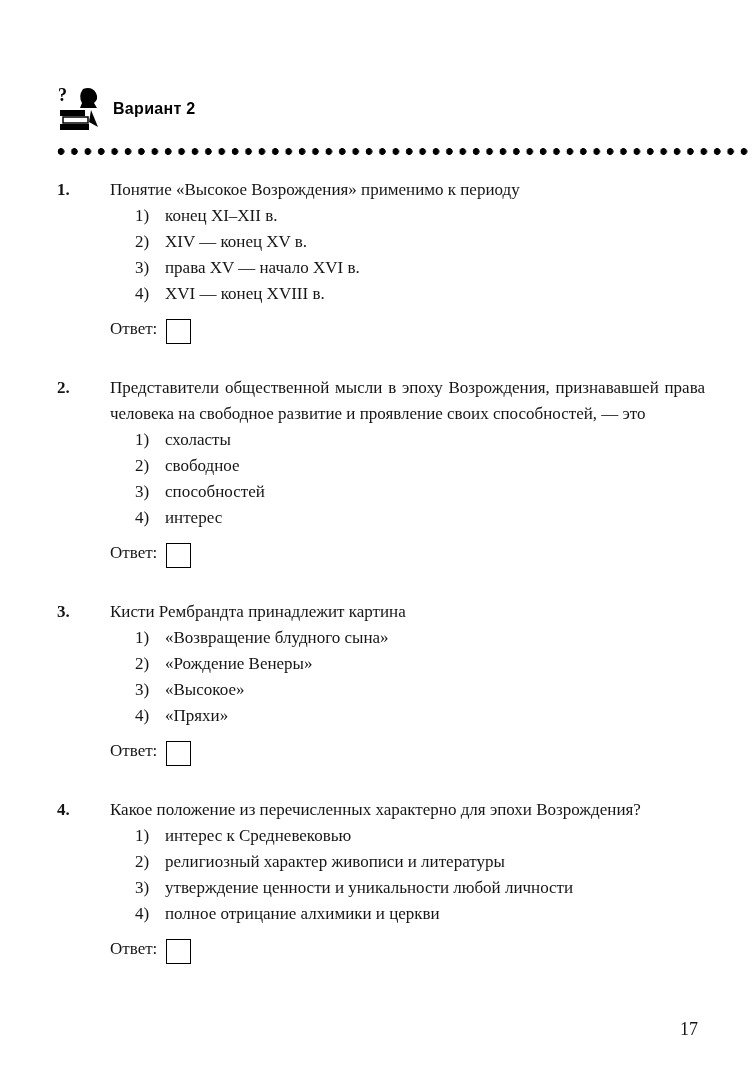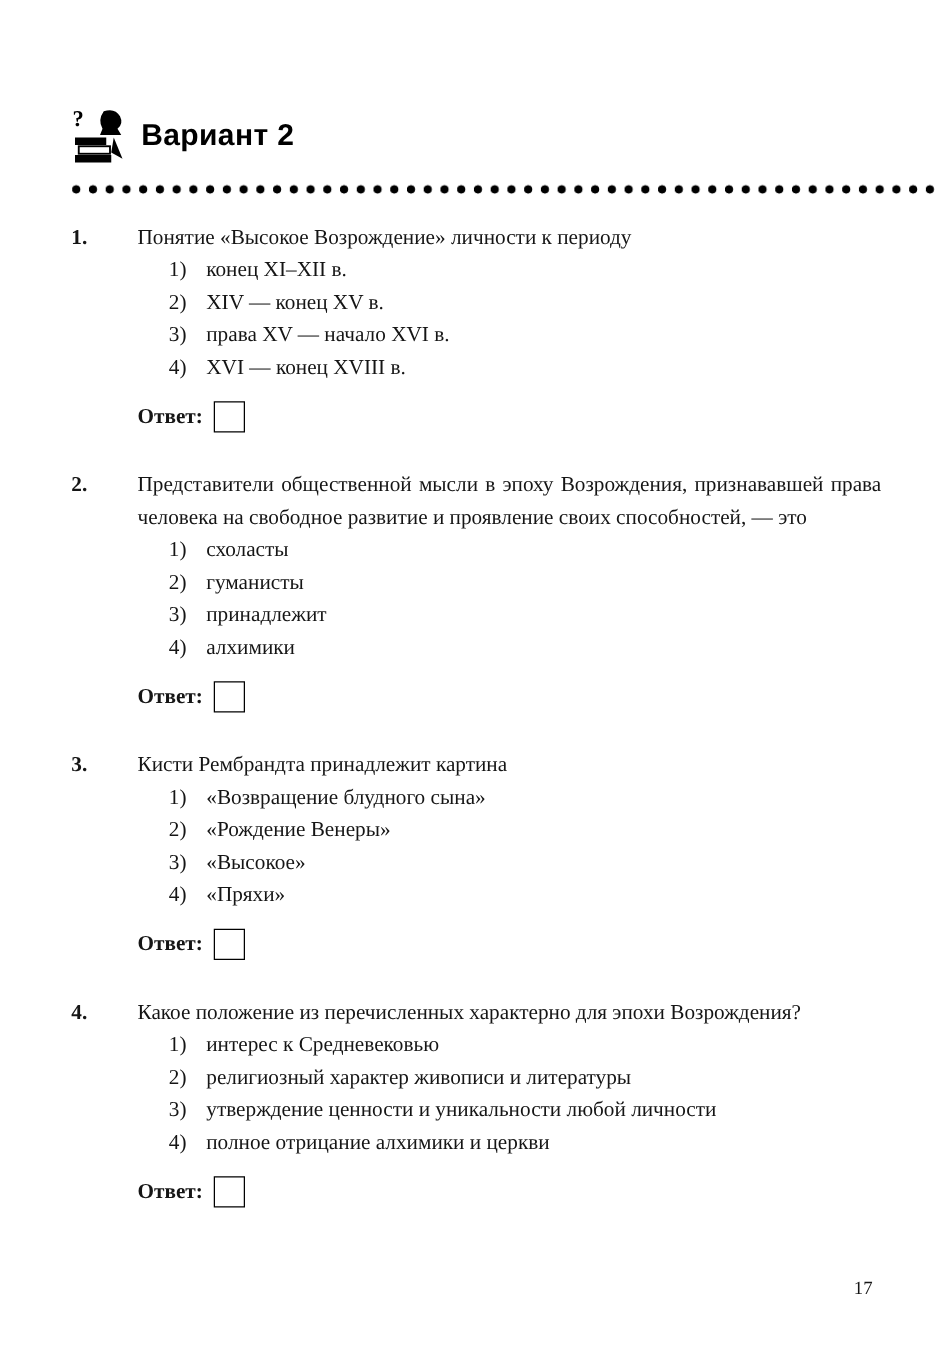--- a/index.html
+++ b/index.html
@@ -13,50 +13,50 @@
     font-family: "Liberation Serif", serif;
     font-size: 17px;
     color: #151515;
     padding: 86px 48px 0 57px;
   }
   .header { display: flex; align-items: center; gap: 12px; height: 46px; }
   .icon-wrap { width: 44px; height: 46px; flex: 0 0 44px; }
   .title {
     font-family: "Liberation Sans", sans-serif;
     font-weight: 700;
-    font-size: 24px;
+    font-size: 16px;
     color: #000000;
     letter-spacing: 0.3px;
   }
   .dots {
     height: 9px;
     margin-top: 15px;
     margin-right: -43px;
     background-image: radial-gradient(circle at 4px 4.5px, #000 3.1px, transparent 3.6px);
     background-size: 13.4px 9px;
     background-repeat: repeat-x;
   }
   .questions { margin-top: 21px; }
   .question { margin-bottom: 28px; }
   .q-head { display: flex; line-height: 26px; }
   .q-num { flex: 0 0 53px; width: 53px; font-weight: 700; }
   .q-text { flex: 1; text-align: justify; }
   .options { margin: 0 0 0 78px; padding: 0; list-style: none; line-height: 26px; }
   .option { display: flex; }
   .opt-num { flex: 0 0 30px; width: 30px; }
   .opt-text { flex: 1; }
-  .answer-row { margin-left: 53px; margin-top: 12px; display: flex; align-items: center; height: 28px; font-weight: bold; }
+  .answer-row { margin-left: 53px; margin-top: 12px; display: flex; align-items: flex-start; height: 28px; }
   .answer-box {
     width: 25px; height: 25px;
     border: 1.6px solid #000;
     margin-left: 9px;
     display: inline-block;
     background: #fff;
   }
-  .page-number { position: absolute; right: 55px; bottom: 40px; font-size: 15px; color: #151515; }
+  .page-number { position: absolute; right: 55px; bottom: 40px; font-size: 18px; color: #151515; }
 </style>
 </head>
 <body>
 
 <div class="page">
 
   <div class="header">
     <span class="icon-wrap">
       <svg width="44" height="46" viewBox="0 0 44 46" aria-hidden="true">
         <text x="1" y="15" font-family="Liberation Serif, serif" font-size="18" font-weight="bold" fill="#000">?</text>
@@ -70,21 +70,21 @@
     <span class="title">Вариант 2</span>
   </div>
 
   <div class="dots"></div>
 
   <div class="questions">
 
     <section class="question">
       <div class="q-head">
         <span class="q-num">1.</span>
-        <span class="q-text">Понятие «Высокое Возрождение» личности к периоду</span>
+        <span class="q-text">Понятие «Высокое Возрождения» применимо к периоду</span>
       </div>
       <ul class="options">
         <li class="option">
           <span class="opt-num">1)</span>
           <span class="opt-text">конец XI–XII в.</span>
         </li>
         <li class="option">
           <span class="opt-num">2)</span>
           <span class="opt-text">XIV — конец XV в.</span>
         </li>
@@ -108,29 +108,29 @@
         <span class="q-num">2.</span>
         <span class="q-text">Представители общественной мысли в эпоху Возрождения, признававшей права человека на свободное развитие и проявление своих способностей, — это</span>
       </div>
       <ul class="options">
         <li class="option">
           <span class="opt-num">1)</span>
           <span class="opt-text">схоласты</span>
         </li>
         <li class="option">
           <span class="opt-num">2)</span>
-          <span class="opt-text">гуманисты</span>
+          <span class="opt-text">свободное</span>
         </li>
         <li class="option">
           <span class="opt-num">3)</span>
-          <span class="opt-text">принадлежит</span>
+          <span class="opt-text">способностей</span>
         </li>
         <li class="option">
           <span class="opt-num">4)</span>
-          <span class="opt-text">алхимики</span>
+          <span class="opt-text">интерес</span>
         </li>
       </ul>
       <div class="answer-row">
         <span>Ответ:</span>
         <span class="answer-box"></span>
       </div>
     </section>
 
     <section class="question">
       <div class="q-head">

